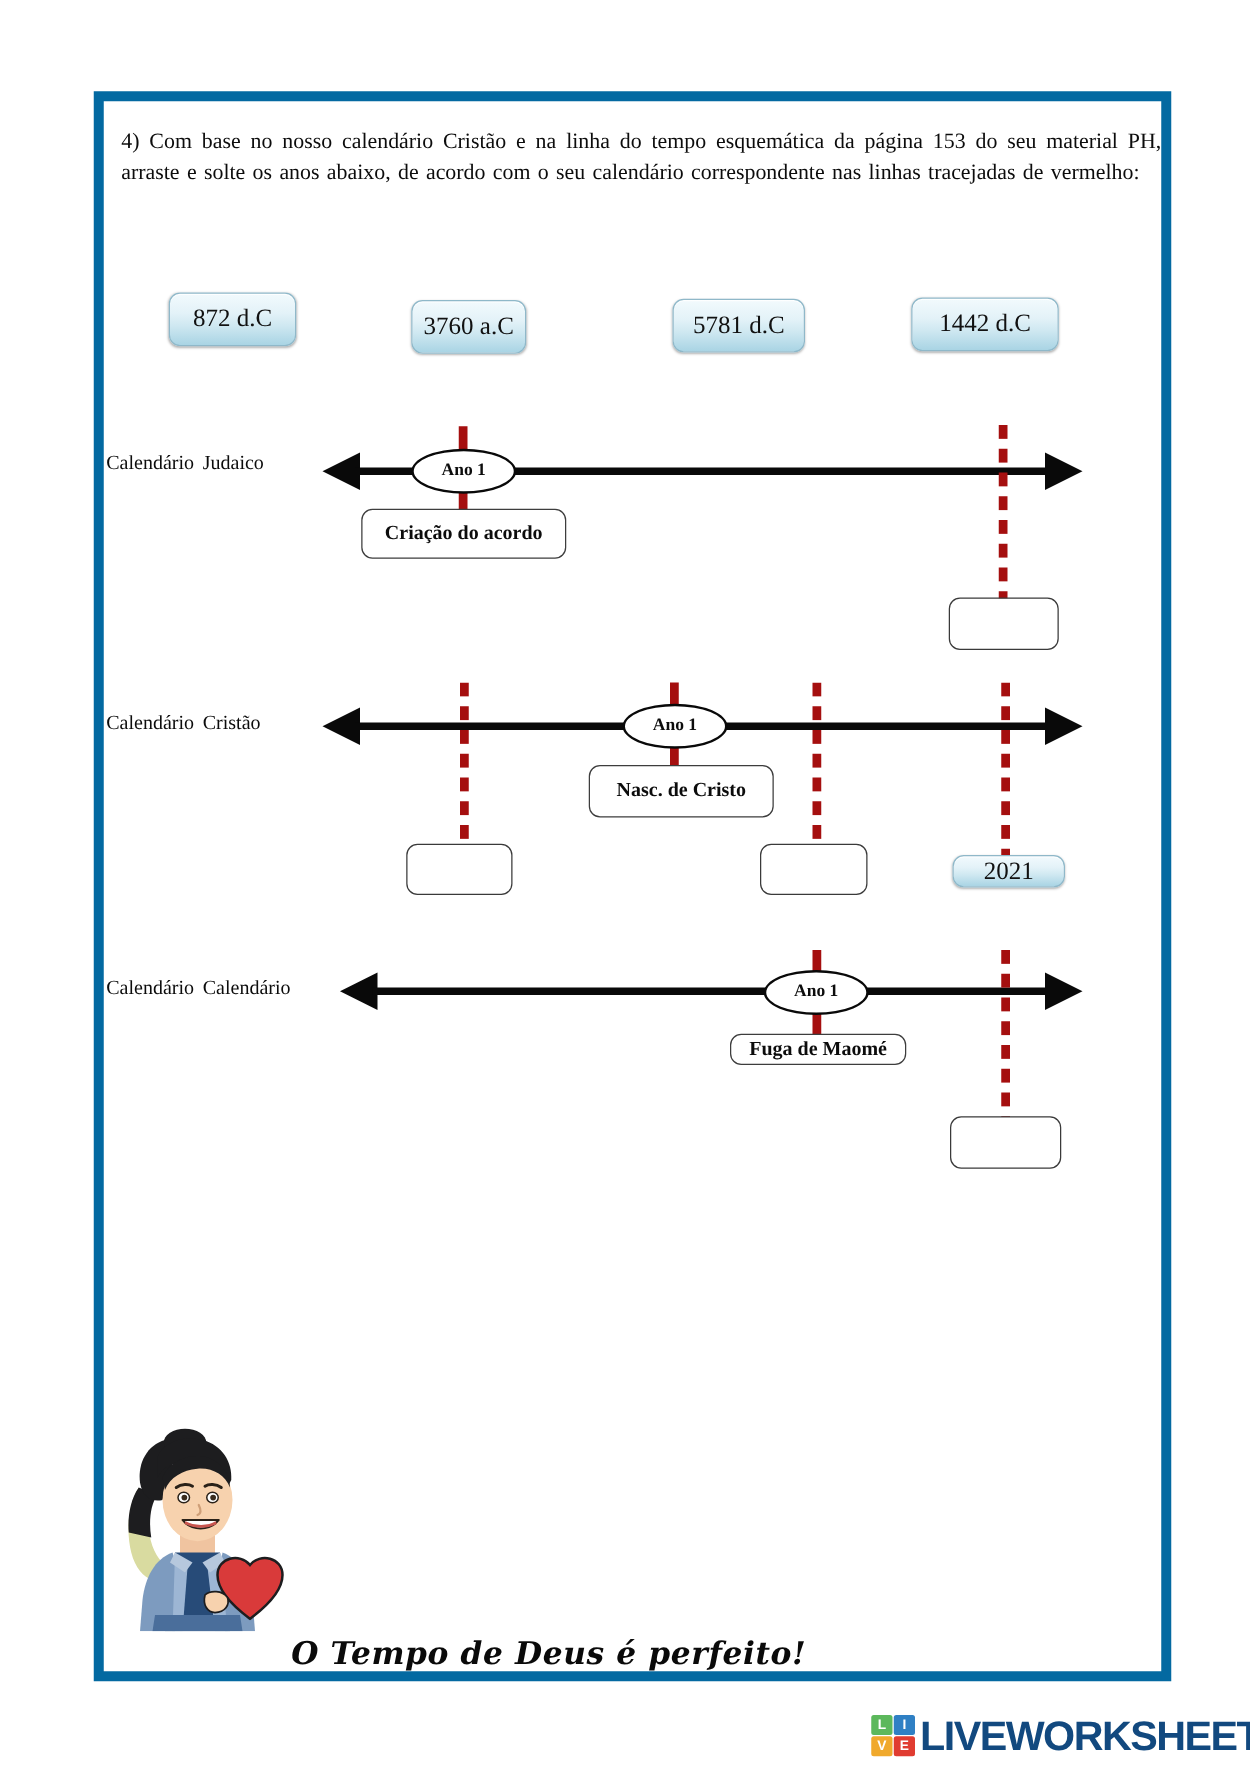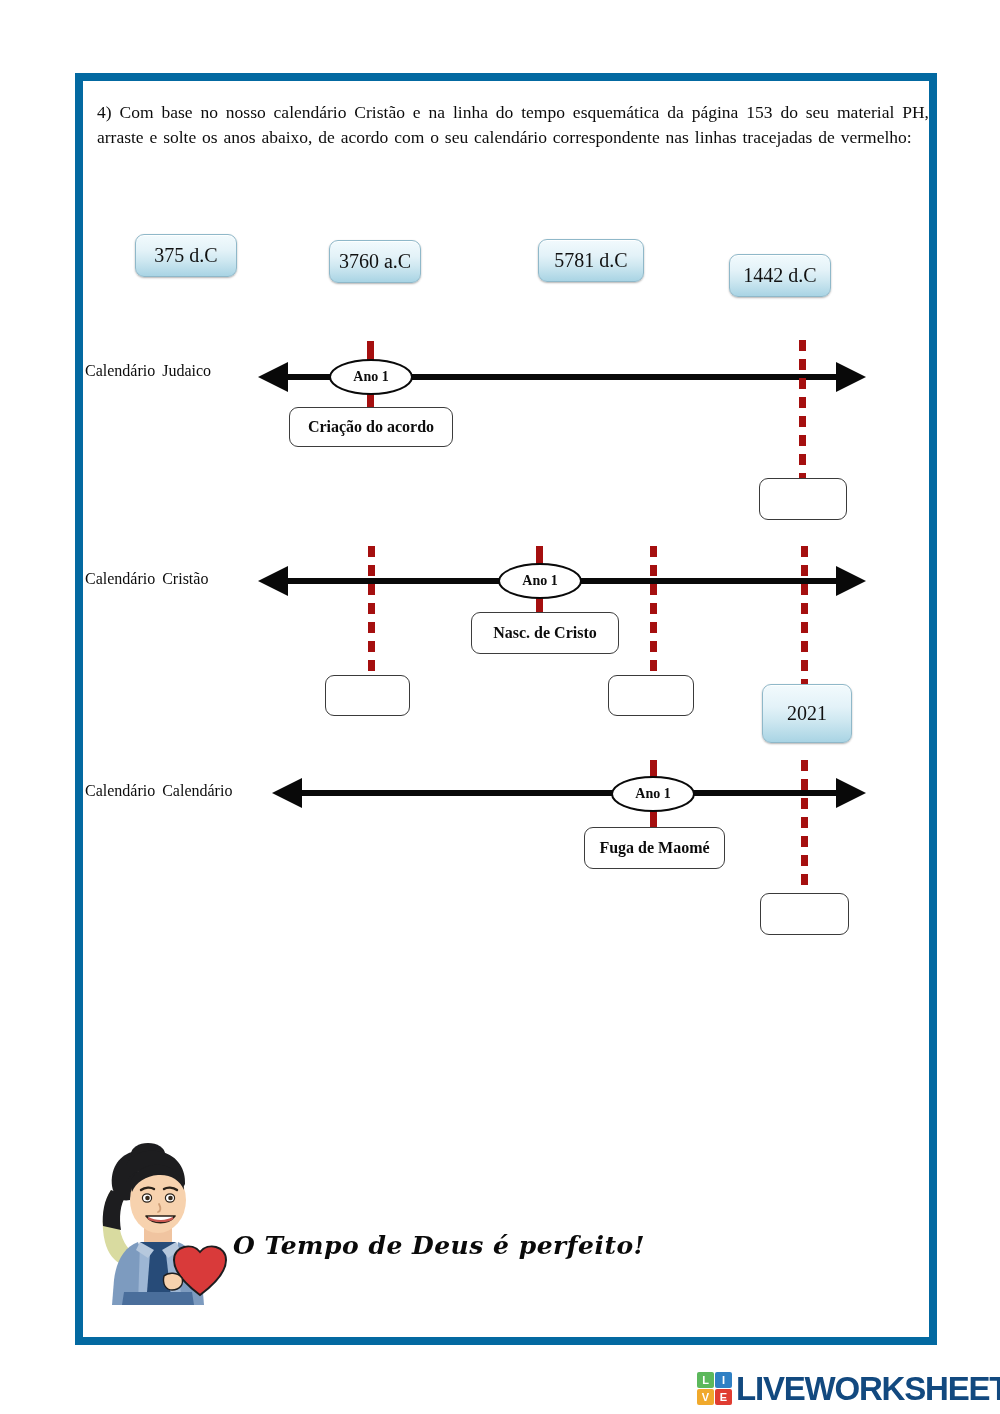--- a/index.html
+++ b/index.html
@@ -56,25 +56,25 @@
     display: flex;
     align-items: center;
     justify-content: center;
     cursor: move;
     user-select: none;
   }
 
   #chip-0 { left: 135px; top: 234px; width: 102px; height: 43px; }
   #chip-1 { left: 329px; top: 240px; width: 92px; height: 43px; }
   #chip-2 { left: 538px; top: 239px; width: 106px; height: 43px; }
-  #chip-3 { left: 729px; top: 254px; width: 102px; height: 43px; }
+  #chip-3 { left: 729px; top: 238px; width: 118px; height: 43px; }
 
   
   #chip-placed {
-    left: 762px; top: 684px; width: 90px; height: 59px;
+    left: 762px; top: 684px; width: 90px; height: 26px;
     font-size: 20px;
   }
 
   
   .row-label {
     position: absolute;
     font-family: "Liberation Serif", "DejaVu Serif", serif;
     font-size: 16px;
     color: #0c0c0c;
     white-space: nowrap;
@@ -147,21 +147,21 @@
     justify-content: center;
     font-family: "Liberation Serif", "DejaVu Serif", serif;
     font-weight: bold;
     font-size: 16px;
     color: #0c0c0c;
     z-index: 6;
     white-space: nowrap;
   }
   #event-0 { left: 289px; top: 407px; width: 164px; height: 40px; }
   #event-1 { left: 471px; top: 612px; width: 148px; height: 42px; }
-  #event-2 { left: 584px; top: 827px; width: 141px; height: 42px; }
+  #event-2 { left: 584px; top: 827px; width: 141px; height: 25px; }
 
   
   .dash-line {
     position: absolute;
     width: 7px;
     background-image: linear-gradient(
         to bottom,
         #a50f0f 0px, #a50f0f 11px,
         rgba(255,255,255,0) 11px, rgba(255,255,255,0) 19px);
     background-size: 100% 19px;
@@ -185,21 +185,21 @@
     left: 88px;
     top: 1142px;
     width: 140px;
     height: 163px;
   }
 
   
   #motto {
     position: absolute;
     left: 233px;
-    top: 1231px;
+    top: 1308px;
     font-family: "DejaVu Serif", "Liberation Serif", serif;
     font-weight: bold;
     font-style: italic;
     font-size: 25px;
     letter-spacing: 0.5px;
     color: #0a0a0a;
     white-space: nowrap;
   }
 
   
@@ -239,21 +239,21 @@
 </style>
 </head>
 <body>
 
 <div id="page-frame">
 
   <div id="instruction">4) Com base no nosso calendário  Cristão e na linha  do tempo esquemática  da página  153 do seu material PH, arraste e solte os anos abaixo, de acordo com o seu calendário  correspondente  nas linhas  tracejadas de vermelho:</div>
 
 </div>
 
-<div class="chip" id="chip-0">375 d.C</div>
+<div class="chip" id="chip-0">872 d.C</div>
 <div class="chip" id="chip-1">3760 a.C</div>
 <div class="chip" id="chip-2">5781 d.C</div>
 <div class="chip" id="chip-3">1442 d.C</div>
 
 <div class="row-label" id="label-0">Calendário  Judaico</div>
 
 <div class="axis" id="axis-0">
   <div class="head-left"></div>
   <div class="bar"></div>
   <div class="head-right"></div>

